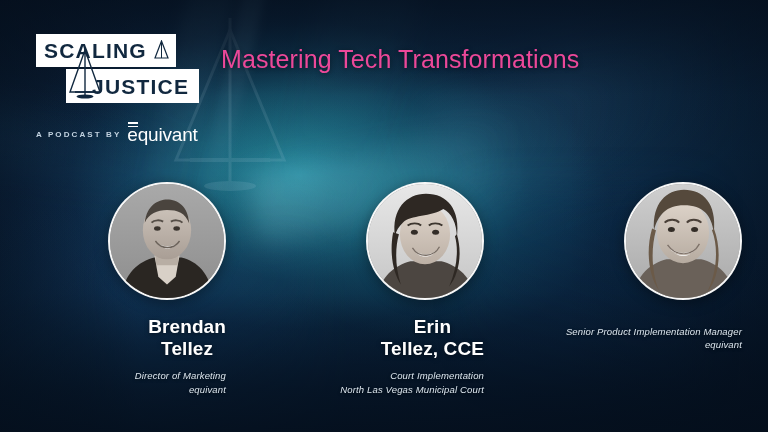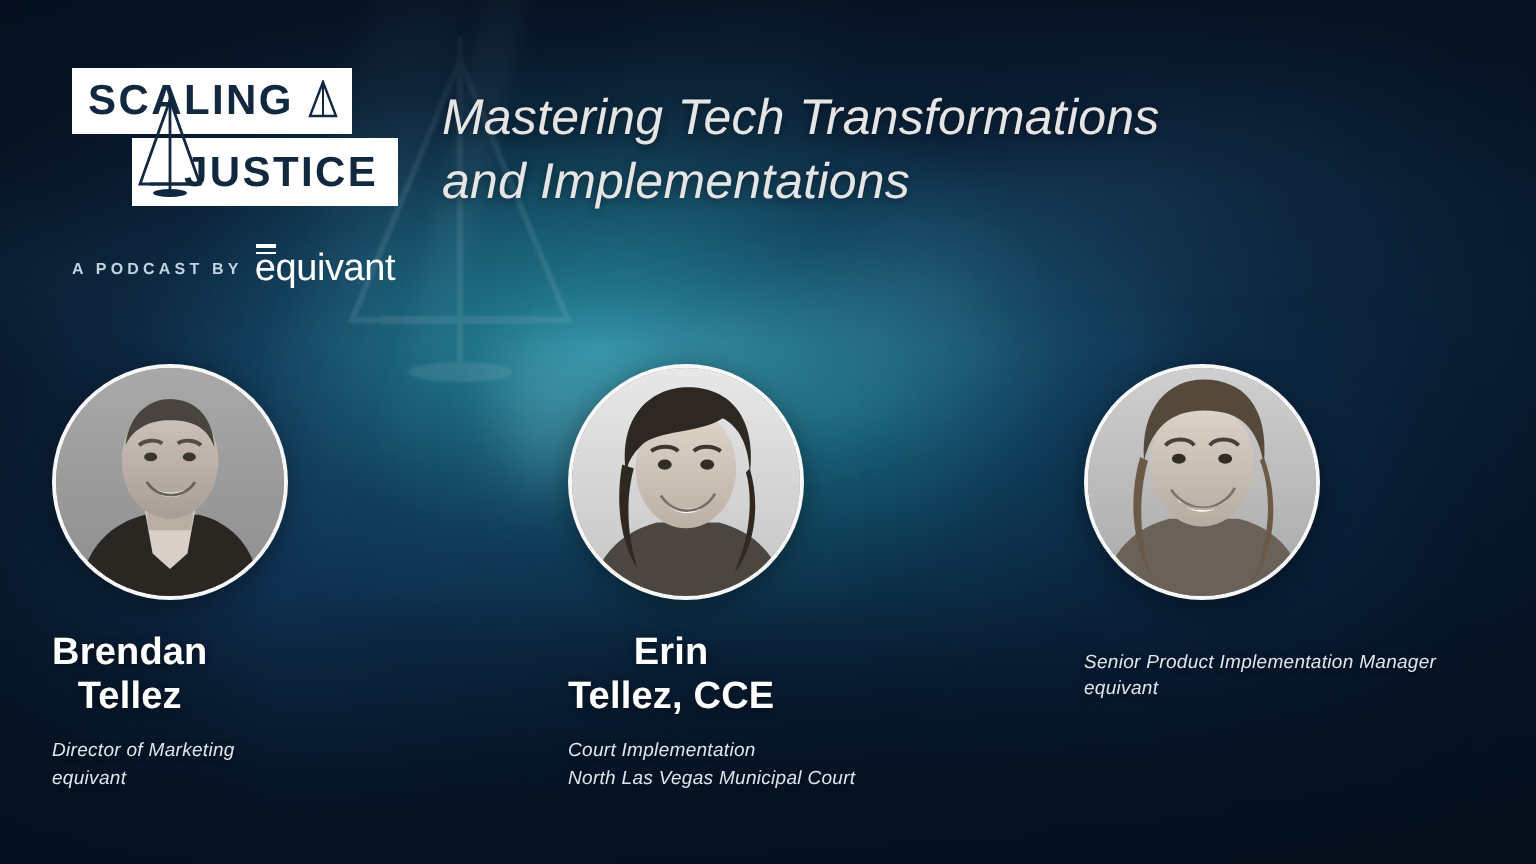--- a/index.html
+++ b/index.html
@@ -118,32 +118,31 @@
   .byline-brand .bar {
     position:absolute; left:1px; top:0px; width:10px; height:2px; background:#ffffff;
   }
   .byline-brand .bar2 {
     position:absolute; left:1px; top:3.5px; width:10px; height:1.6px; background:#ffffff;
   }
 
   
   #title {
     position:absolute; left:221px; top:43px; width:480px;
-    color:#e5e5e5; font-size:25px; line-height:1.28; font-weight:400;
+    color:#ec4899; font-size:25px; line-height:1.28; font-weight:400;
     letter-spacing:0.1px;
     text-shadow:0 1px 5px rgba(0,0,0,0.45);
-    font-style:italic;
   }
 
   
   #speakers {
     position:absolute; left:0; top:182px; width:768px;
     display:flex; justify-content:center; align-items:flex-start; gap:58px;
   }
-  .speaker { width:200px; display:flex; flex-direction:column; align-items:flex-start; }
+  .speaker { width:200px; display:flex; flex-direction:column; align-items:flex-end; }
   .avatar-ring {
     width:118px; height:118px; border-radius:50%;
     border:2.5px solid rgba(255,255,255,0.93);
     overflow:hidden; position:relative;
     box-shadow:0 3px 14px rgba(0,0,0,0.38);
     background:#8e8e8e;
   }
   .avatar-photo { position:absolute; inset:0; }
   .speaker-name {
     margin-top:16px; color:#ffffff; font-weight:700; font-size:19px;
@@ -219,21 +218,20 @@
       <span class="byline-brand">
         <span class="bar"></span>
         <span class="bar2"></span>
         <span>equivant</span>
       </span>
     </div>
   </div>
 
   <div id="title">
     <div>Mastering Tech Transformations</div>
-    <div>and Implementations</div>
   </div>
 
   <div id="speakers">
 
     <div class="speaker">
       <div class="avatar-ring">
         <svg class="avatar-photo" viewBox="0 0 118 118" preserveAspectRatio="xMidYMid slice">
           <defs>
             <linearGradient id="bg1" x1="0" y1="0" x2="0" y2="1">
               <stop offset="0%" stop-color="#a9a9a9"></stop>

